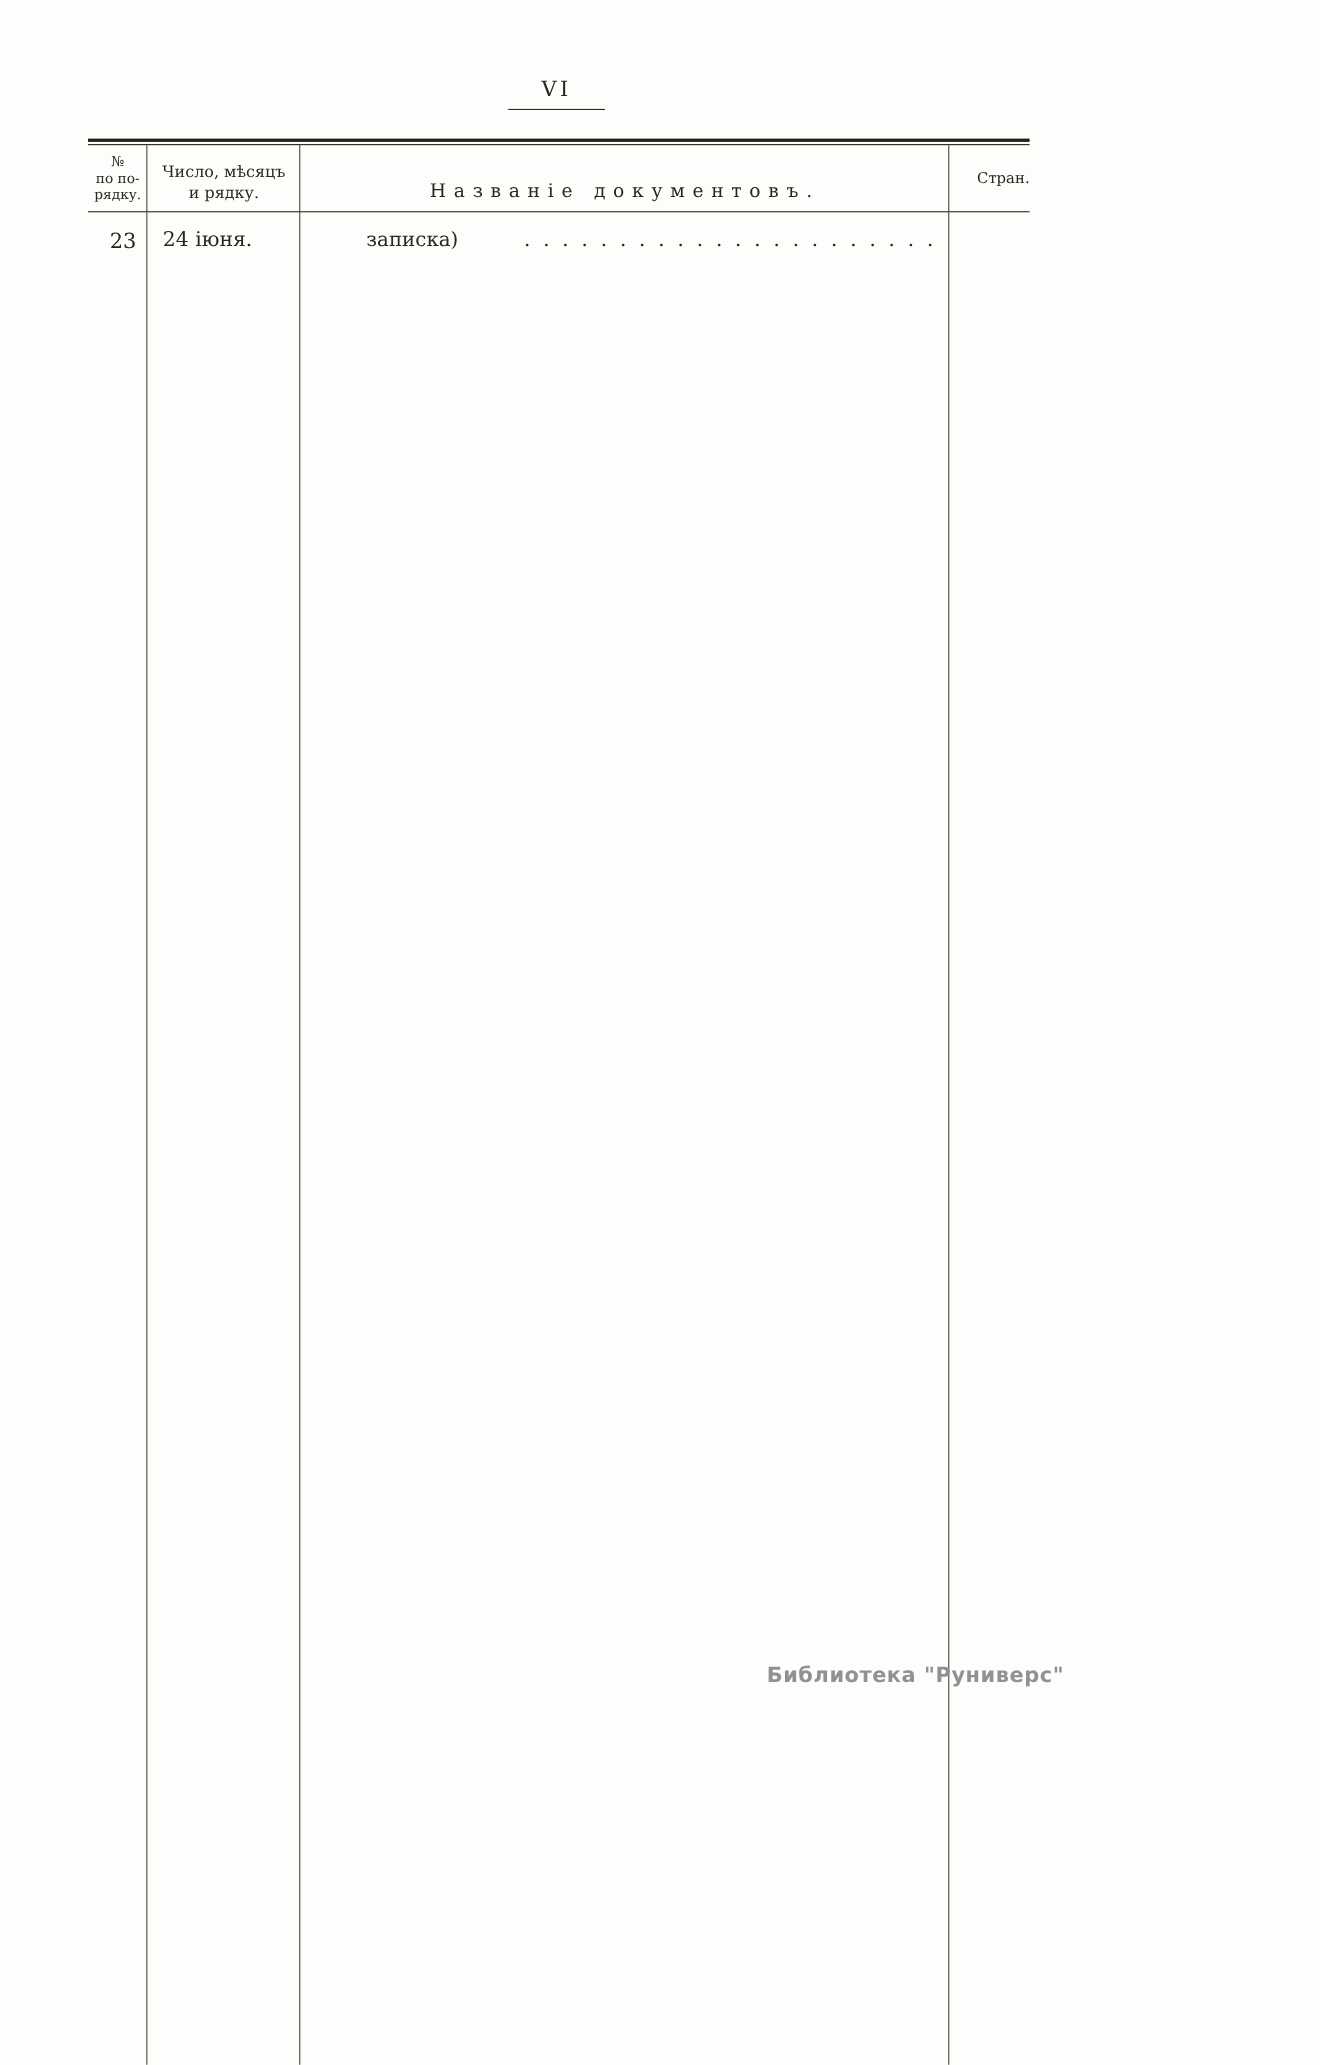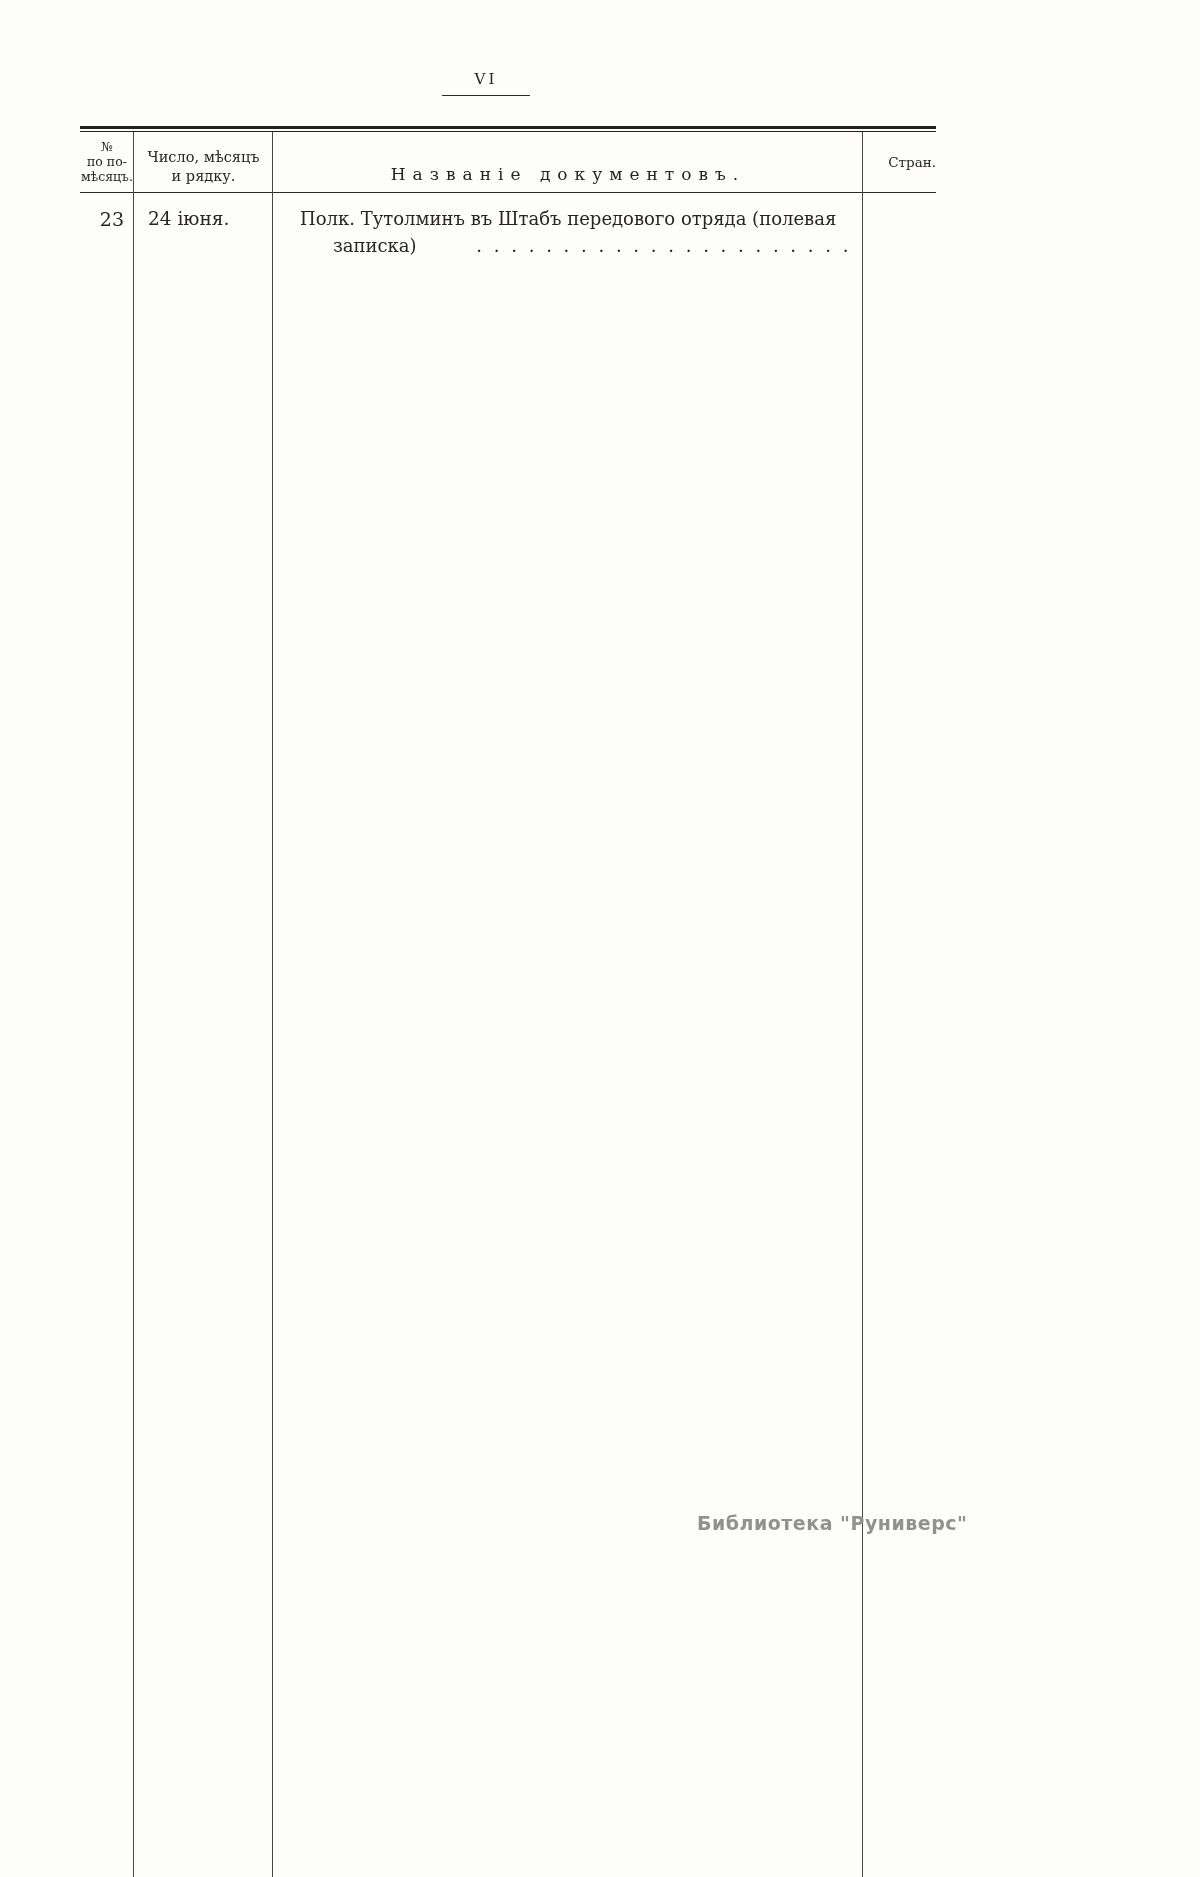--- a/index.html
+++ b/index.html
@@ -7,22 +7,22 @@
     width:1200px;height:1877px;
     background:#fdfdfb;
     font-family:"DejaVu Serif", serif;
     color:#29251f;
     -webkit-font-smoothing:antialiased;
   }
   .page{position:relative;width:1200px;height:1877px;overflow:hidden;}
 
   
   .roman{
-    position:absolute;top:70px;left:442px;width:88px;
-    text-align:center;font-size:15px;letter-spacing:3px;
+    position:absolute;top:70px;left:462px;width:88px;
+    text-align:center;font-size:19px;letter-spacing:3px;
     padding-bottom:7px;border-bottom:1.5px solid #2d2a24;
   }
 
   
   .table{position:absolute;left:80px;top:126px;width:856px;}
   .topline-a{height:2.5px;background:#23201b;}
   .topline-b{height:1px;background:#23201b;margin-top:2px;}
 
   .grid-area{position:relative;}
   .vline{position:absolute;top:0;bottom:0;width:1px;background:#4a463e;}
@@ -88,40 +88,37 @@
 
     <div class="grid-area">
       <div class="vline v1"></div>
       <div class="vline v2"></div>
       <div class="vline v3"></div>
 
       <div class="thead">
         <div class="hcell h-num">
           <div>№</div>
           <div>по по-</div>
-          <div>мѣсяцъ.</div>
+          <div>рядку.</div>
         </div>
         <div class="hcell h-date">
           <div>Число, мѣсяцъ</div>
           <div>и рядку.</div>
         </div>
         <div class="hcell h-title">Названіе документовъ.</div>
         <div class="hcell h-page">Стран.</div>
       </div>
 
       <div class="headrule"></div>
 
       <div class="tbody">
           <div class="row">
             <div class="cell num">23</div>
             <div class="cell date">24 іюня.</div>
             <div class="cell title">
-              <div class="line">
-                <span>Полк. Тутолминъ въ Штабъ передового отряда (полевая</span>
-              </div>
               <div class="line cont">
                 <span>записка)</span>
                 <span class="leader"> . . . . . . . . . . . . . . . . . . . . . . . . . . . . . . . . . . . . . . . . . . . . . . . . . . . . . . . . . . . . . . . . . . . . . . . . . . . . . . . . . . . . . . . . . . . . . . . . . . . . . . . . . . . . . .</span>
               </div>
             </div>
             <div class="cell page">15</div>
           </div>
         </div>
     </div>
   </div>

